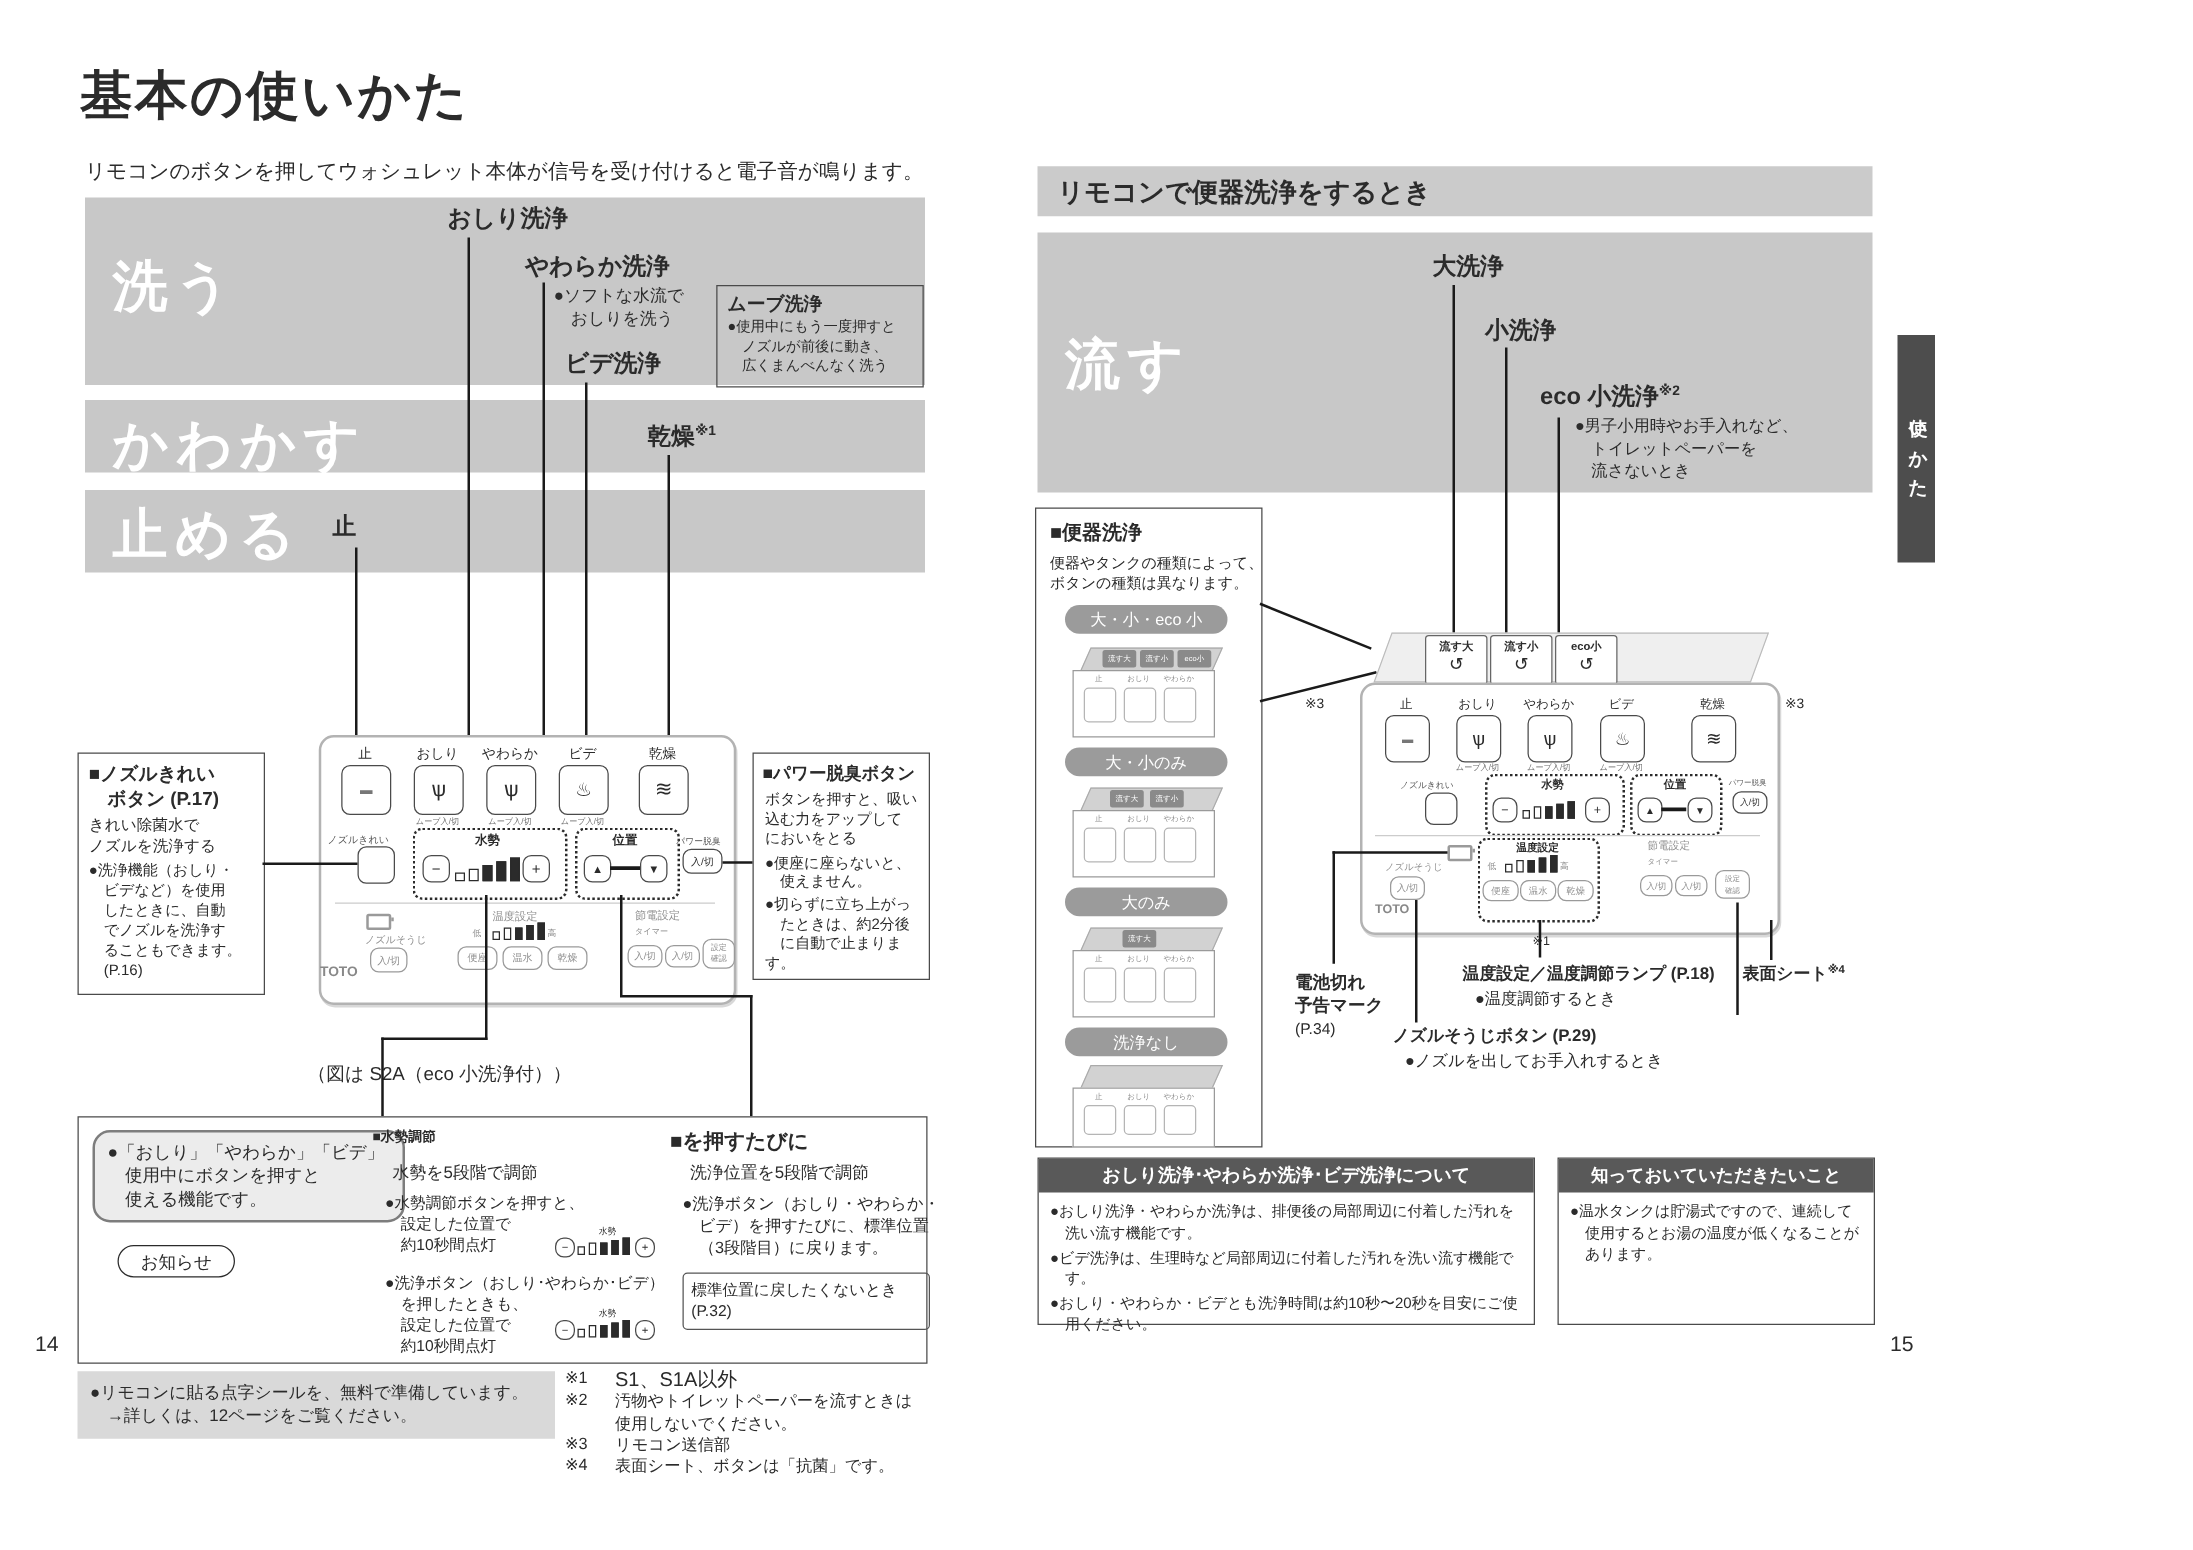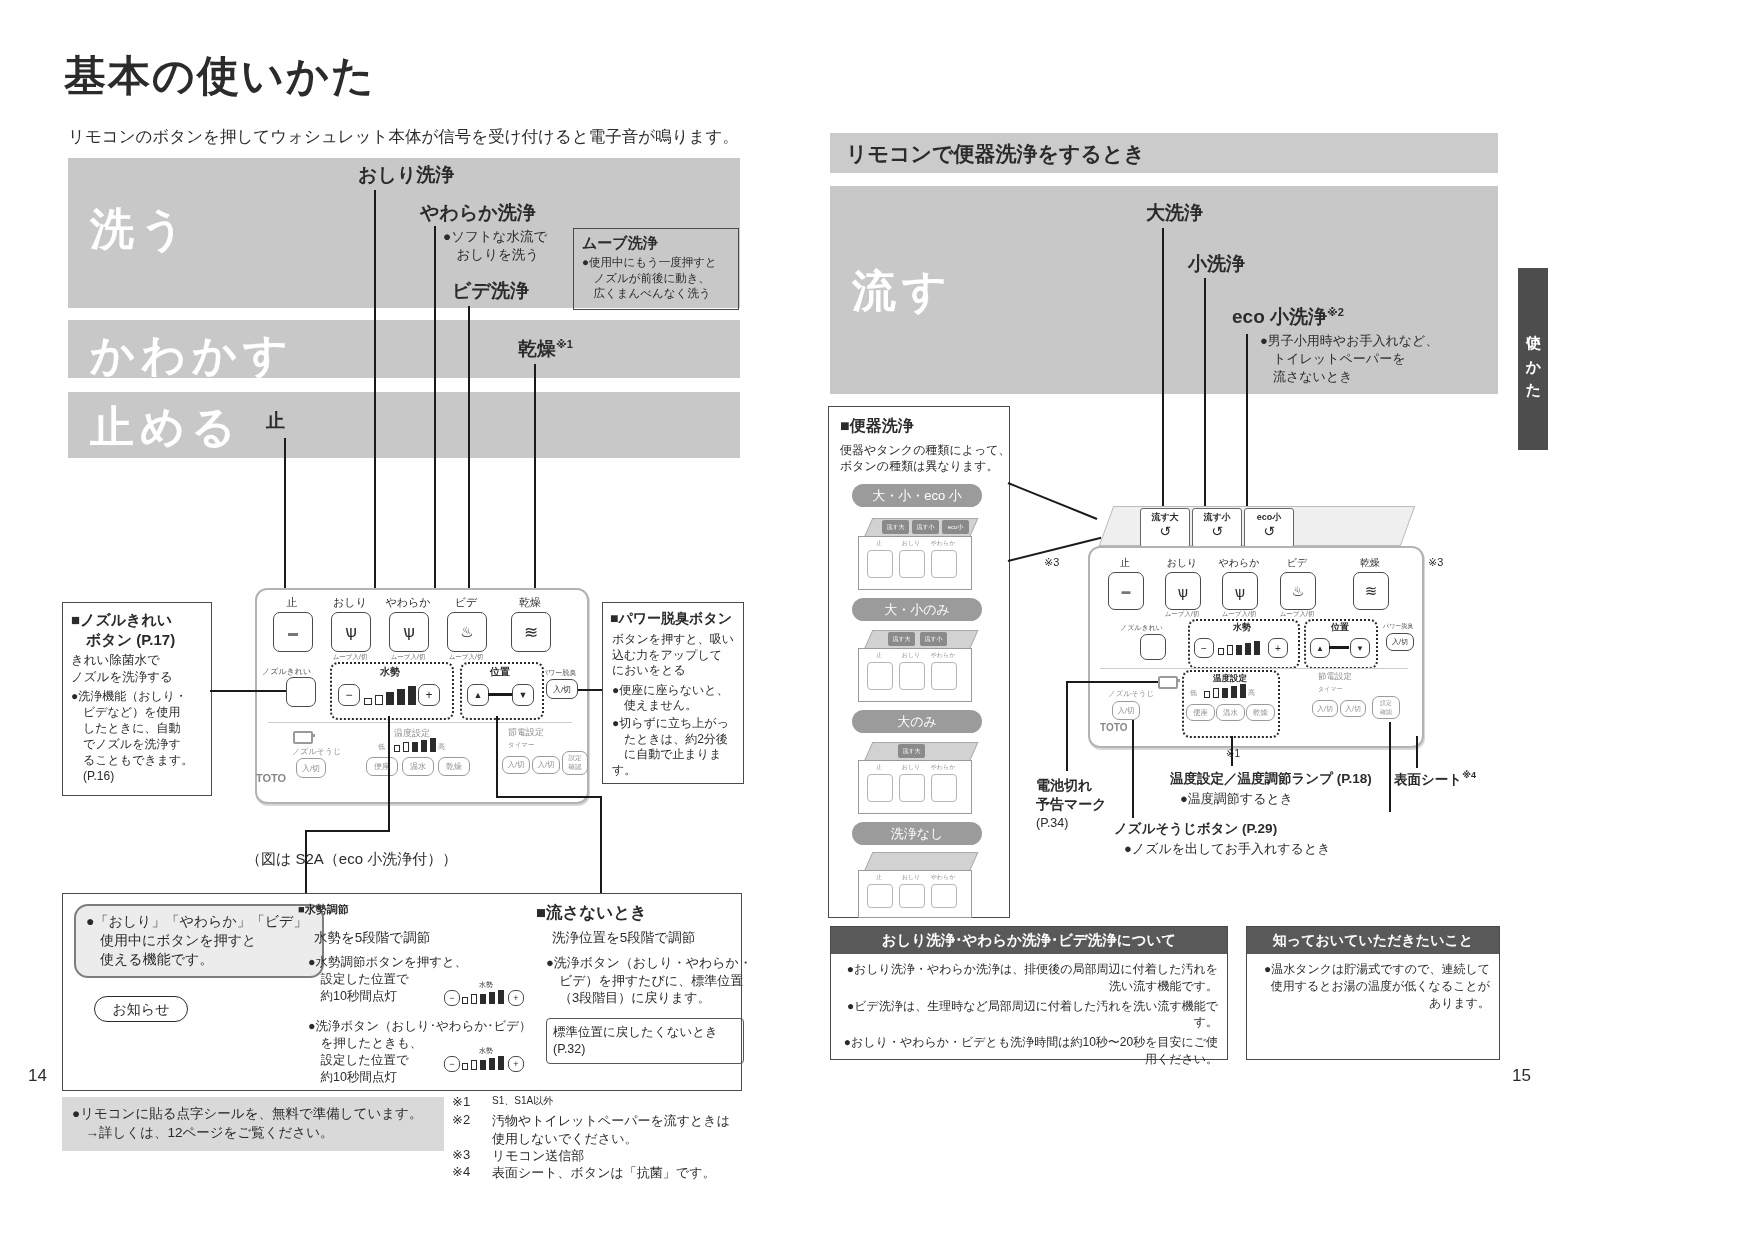--- a/index.html
+++ b/index.html
@@ -40,21 +40,21 @@
   .mini{position:absolute;}
   .mini .topface{position:absolute;left:10px;top:0;width:104px;height:18px;background:#d2d2d2;
         transform:skewX(-24deg);border:1px solid #aaa;}
   .mini .body{position:absolute;left:0;top:18px;width:112px;border:1.2px solid #9a9a9a;background:#fff;}
   .mini .mbtn{position:absolute;width:24px;height:26px;border:1px solid #b5b5b5;border-radius:4px;background:#fff;}
   .mini .mlab{position:absolute;font-size:6px;color:#8e8e8e;width:30px;text-align:center;}
   .fbtn{position:absolute;background:#8a8a8a;color:#fff;font-size:6px;display:flex;align-items:center;
         justify-content:center;border-radius:2px;width:27px;height:14px;}
   .darkhdr{background:#595959;color:#fff;display:flex;align-items:center;justify-content:center;
         font-size:14.5px;font-weight:bold;}
-  .hang{padding-left:1em;text-indent:-1em;margin:0 0 3px 0;text-align:right;}
+  .hang{padding-left:1em;text-indent:-1em;margin:0 0 3px 0;}
   .tab{position:absolute;writing-mode:vertical-rl;letter-spacing:5px;color:#fff;
        display:flex;align-items:center;justify-content:center;font-size:15px;font-weight:bold;}
   .ftab{position:absolute;background:#fff;border:1.5px solid #666;border-radius:3px;text-align:center;}
   .ftab .fl{font-size:9px;font-weight:bold;display:block;margin-top:2px;}
   .ftab .fi{font-size:14px;display:block;line-height:14px;}
   sup{font-size:11px;}
 </style>
 </head>
 <body>
 
@@ -219,33 +219,33 @@
   <div class="btn" style="left:444px;top:1056px;width:14px;height:14px;font-size:9px;">−</div>
   <div class="bars minibars" style="left:462px;top:1058px;height:12px;">
       <i></i>
       <i></i>
       <i></i>
       <i></i>
       <i></i>
     </div>
   <div class="btn" style="left:508px;top:1056px;width:14px;height:14px;font-size:9px;">+</div>
 
-  <div class="abs b" style="left:536px;top:902px;font-size:16.5px;">■流さないとき</div>
+  <div class="abs b" style="left:536px;top:902px;font-size:16.5px;">■を押すたびに</div>
   <div class="abs" style="left:552px;top:929px;font-size:13.5px;">洗浄位置を5段階で調節</div>
   <div class="abs pre" style="left:546px;top:954px;font-size:13px;line-height:1.35;">●洗浄ボタン（おしり・やわらか・
 　ビデ）を押すたびに、標準位置
 　（3段階目）に戻ります。</div>
   <div class="abs pre" style="left:546px;top:1018px;width:184px;border:1.5px solid #555;border-radius:4px;font-size:12.5px;padding:5px 6px;line-height:1.35;">標準位置に戻したくないとき
 (P.32)</div>
 
   <div class="abs pre" style="left:62px;top:1097px;width:364px;background:#d9d9d9;font-size:13.5px;padding:8px 8px 8px 10px;line-height:1.4;">●リモコンに貼る点字シールを、無料で準備しています。
 　→詳しくは、12ページをご覧ください。</div>
 
   <div class="abs" style="left:452px;top:1094px;font-size:13px;">※1</div>
-  <div class="abs" style="left:492px;top:1094px;font-size:10px;">S1、S1A以外</div>
+  <div class="abs" style="left:492px;top:1094px;font-size:16px;">S1、S1A以外</div>
   <div class="abs" style="left:452px;top:1112px;font-size:13px;">※2</div>
   <div class="abs pre" style="left:492px;top:1112px;font-size:13px;line-height:1.35;">汚物やトイレットペーパーを流すときは
 使用しないでください。</div>
   <div class="abs" style="left:452px;top:1147px;font-size:13px;">※3</div>
   <div class="abs" style="left:492px;top:1147px;font-size:13px;">リモコン送信部</div>
   <div class="abs" style="left:452px;top:1164px;font-size:13px;">※4</div>
   <div class="abs" style="left:492px;top:1164px;font-size:13px;">表面シート、ボタンは「抗菌」です。</div>
 
   <div class="abs" style="left:28px;top:1066px;font-size:17px;">14</div>
 

